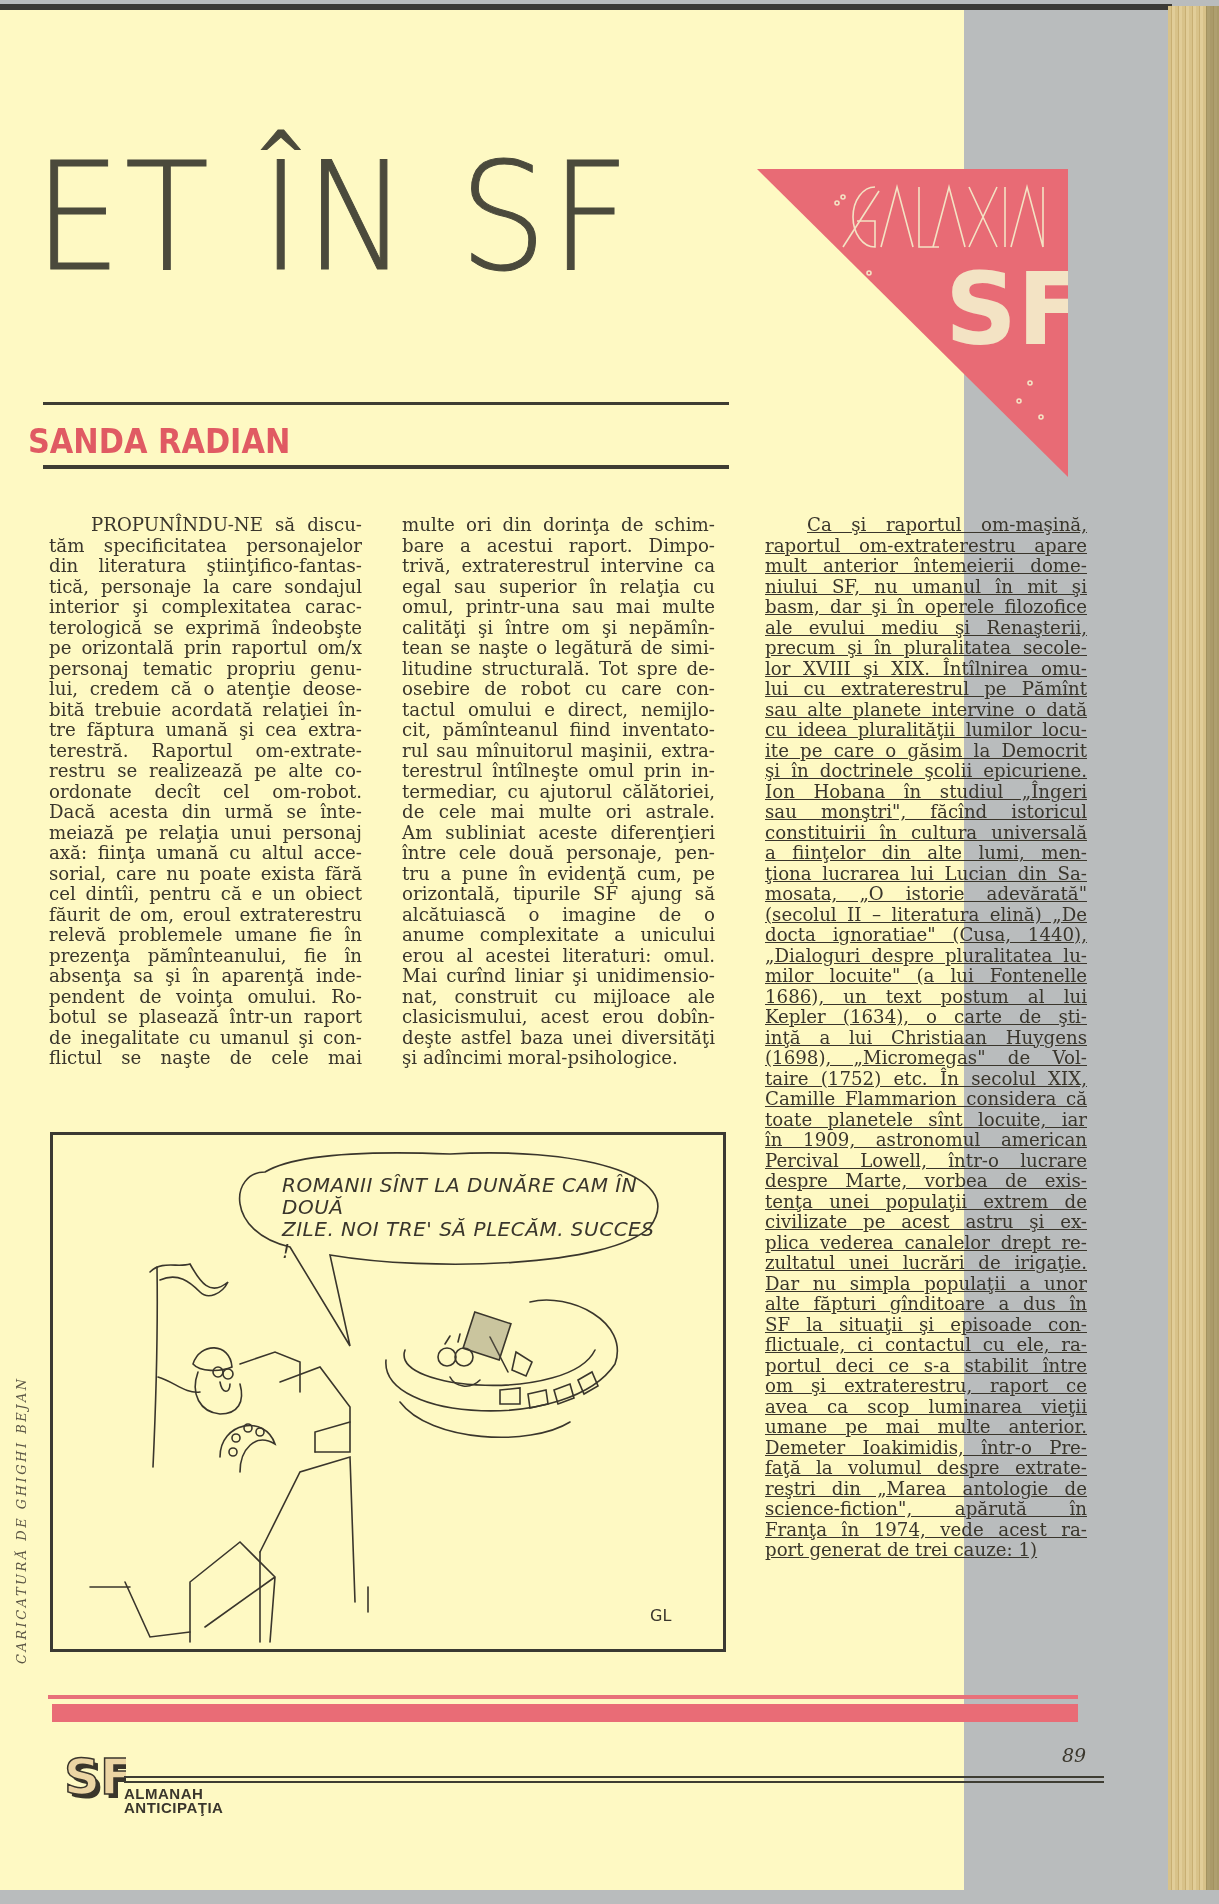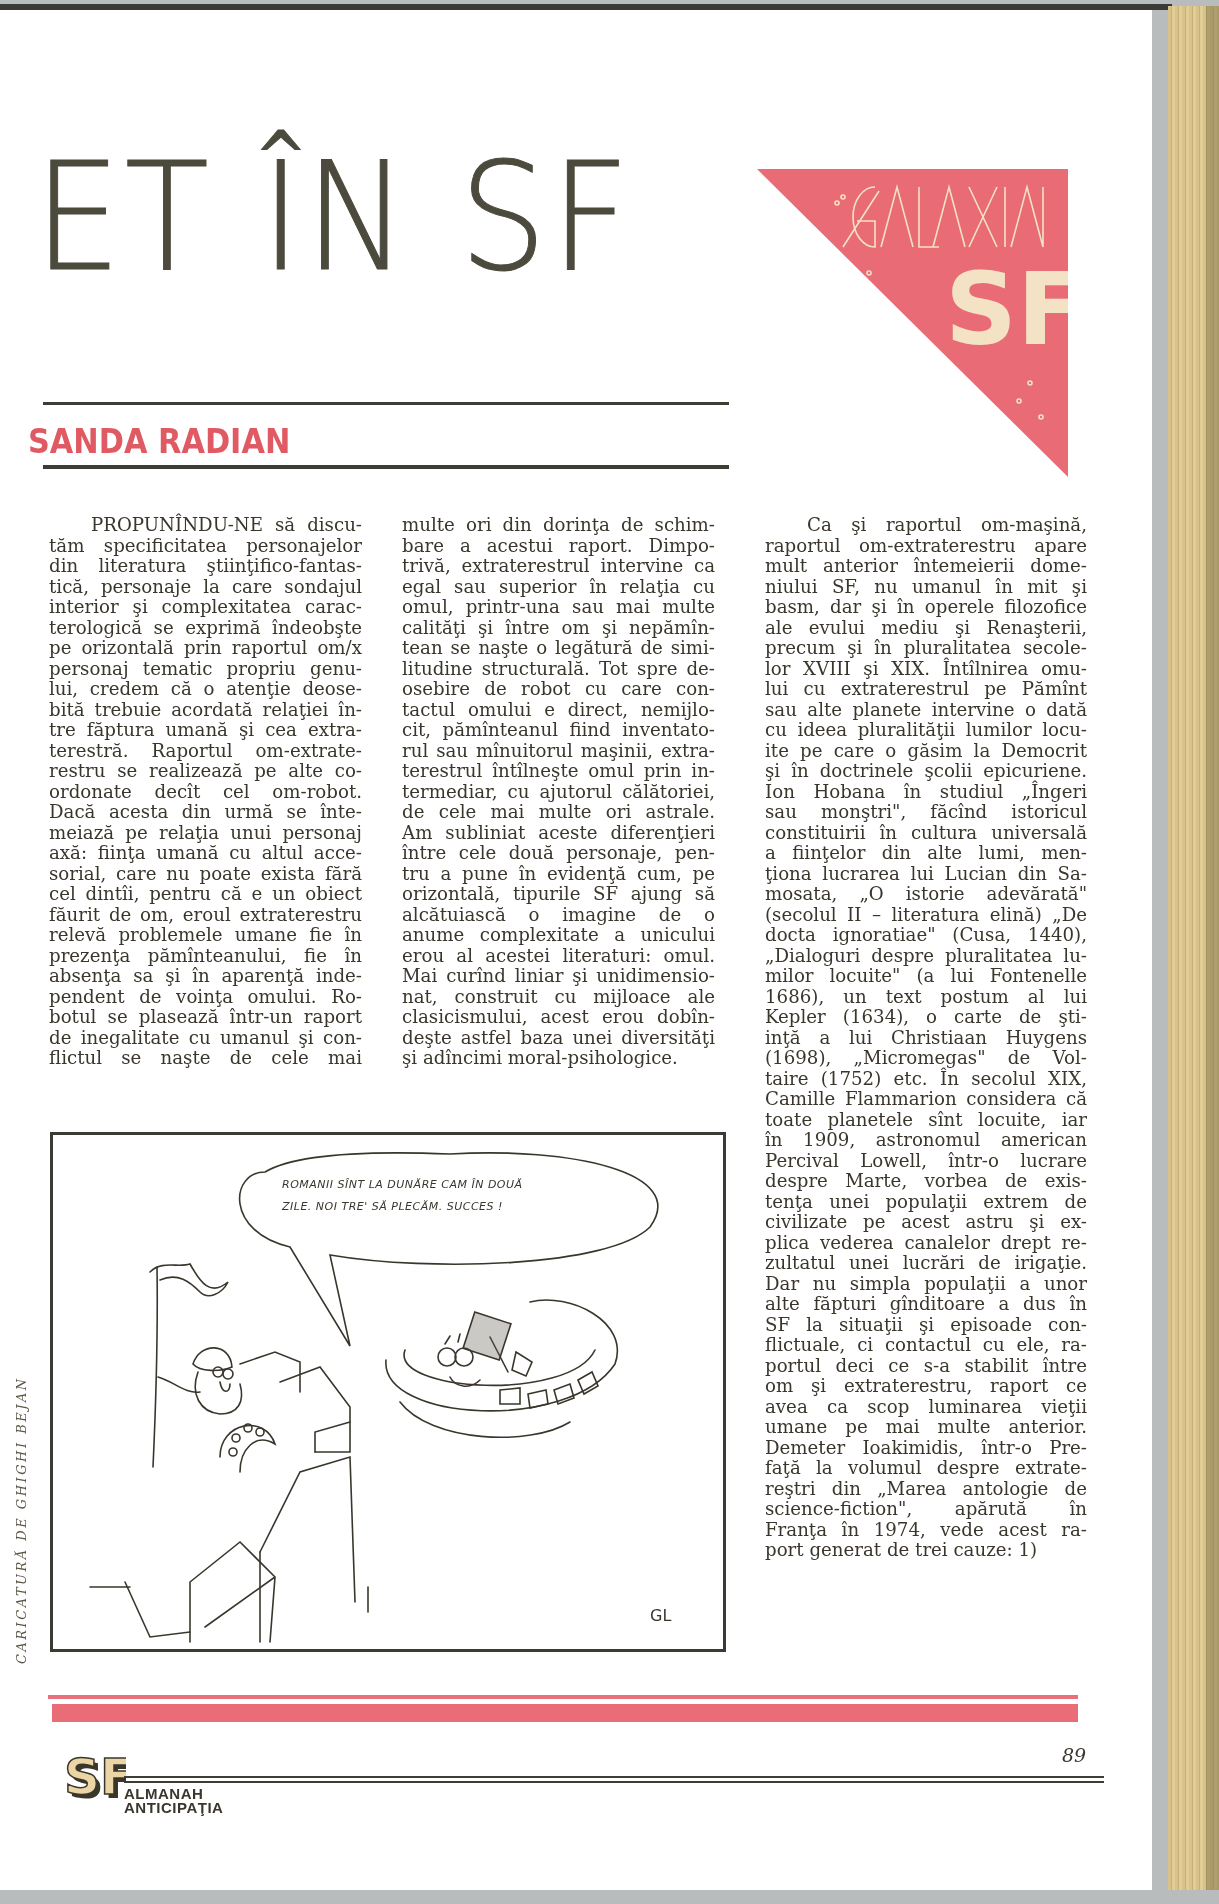--- a/index.html
+++ b/index.html
@@ -2,22 +2,22 @@
 <html><head>
 <meta charset="utf-8">
 <style>
   html, body { margin: 0; padding: 0; }
   body {
     width: 1219px; height: 1904px; position: relative; overflow: hidden;
     background: #b9bcbd;
     font-family: "DejaVu Serif", serif;
   }
   .page {
-    position: absolute; left: 0; top: 4px; width: 1152px; height: 1886px;
-    background: #ffffff;
+    position: absolute; left: 0; top: 4px; width: 964px; height: 1886px;
+    background: #fef9c3;
   }
   .top-edge { position: absolute; left: 0; top: 0; width: 1172px; height: 6px; background: #3b3a36; }
   .page-stack {
     position: absolute; left: 1168px; top: 6px; width: 51px; height: 1884px;
     background: repeating-linear-gradient(90deg, #d8c289 0px, #d8c289 3px, #c8af73 3px, #c8af73 4px, #e1cd98 4px, #e1cd98 7px);
   }
   .page-stack-dark { position: absolute; left: 1206px; top: 6px; width: 13px; height: 1884px; background: #857a4f; opacity: .55; }
   .bottom-strip { position: absolute; left: 0; top: 1890px; width: 1219px; height: 14px; background: #b9bcbd; }
 
   .title {
@@ -44,21 +44,21 @@
   .col .line { display: block; text-align: justify; text-align-last: justify; white-space: nowrap; }
   .col .line.last { text-align-last: left; }
   .col .indent { padding-left: 42px; }
 
   .cartoon-frame {
     position: absolute; left: 50px; top: 1128px; width: 676px; height: 520px;
     border: 3px solid #3b3a33; box-sizing: border-box;
   }
   .bubble-text {
     position: absolute; left: 282px; top: 1170px; width: 380px;
-    font-family: "DejaVu Sans", sans-serif; font-size: 11px; line-height: 22px;
+    font-family: "DejaVu Sans", sans-serif; font-size: 20px; line-height: 22px;
     color: #3a362c; letter-spacing: 0.5px; font-style: italic;
   }
   .signature { position: absolute; left: 650px; top: 1570px; font-family: "DejaVu Sans", sans-serif; font-size: 16px; color: #3a362c; margin-top: 32px; }
 
   .side-credit {
     position: absolute; left: 14px; top: 1660px; transform: rotate(-90deg); transform-origin: left top;
     font-family: "DejaVu Serif", serif; font-style: italic; font-size: 13px; letter-spacing: 2.5px;
     color: #5a5545; white-space: nowrap;
   }
 
@@ -170,21 +170,21 @@
       <span class="line">alcătuiască o imagine de o</span>
       <span class="line">anume complexitate a unicului</span>
       <span class="line">erou al acestei literaturi: omul.</span>
       <span class="line">Mai curînd liniar şi unidimensio-</span>
       <span class="line">nat, construit cu mijloace ale</span>
       <span class="line">clasicismului, acest erou dobîn-</span>
       <span class="line">deşte astfel baza unei diversităţi</span>
       <span class="line last">şi adîncimi moral-psihologice.</span>
     </div>
 
-  <div class="col" id="col2" style="left:765px; top:511px; width:322px;">
+  <div class="col" id="col2" style="left:765px; top:511px; width:322px;text-decoration:underline;">
       <span class="line indent">Ca şi raportul om-maşină,</span>
       <span class="line">raportul om-extraterestru apare</span>
       <span class="line">mult anterior întemeierii dome-</span>
       <span class="line">niului SF, nu umanul în mit şi</span>
       <span class="line">basm, dar şi în operele filozofice</span>
       <span class="line">ale evului mediu şi Renaşterii,</span>
       <span class="line">precum şi în pluralitatea secole-</span>
       <span class="line">lor XVIII şi XIX. Întîlnirea omu-</span>
       <span class="line">lui cu extraterestrul pe Pămînt</span>
       <span class="line">sau alte planete intervine o dată</span>

